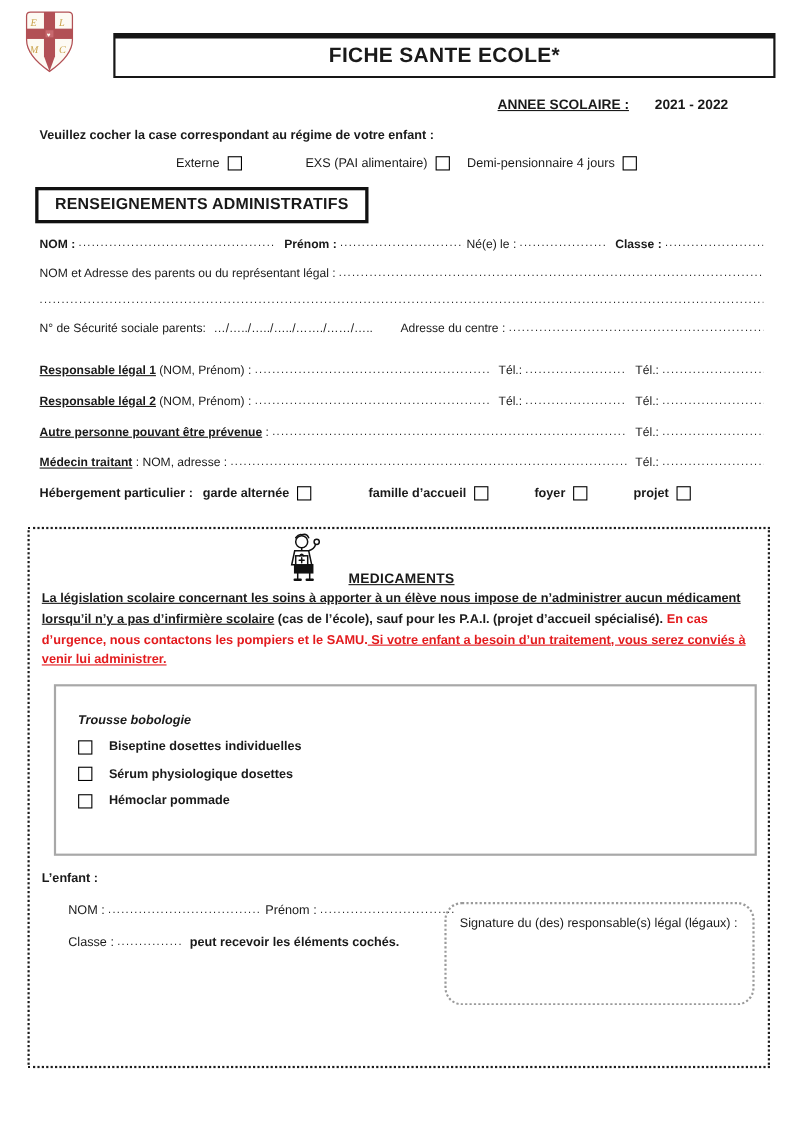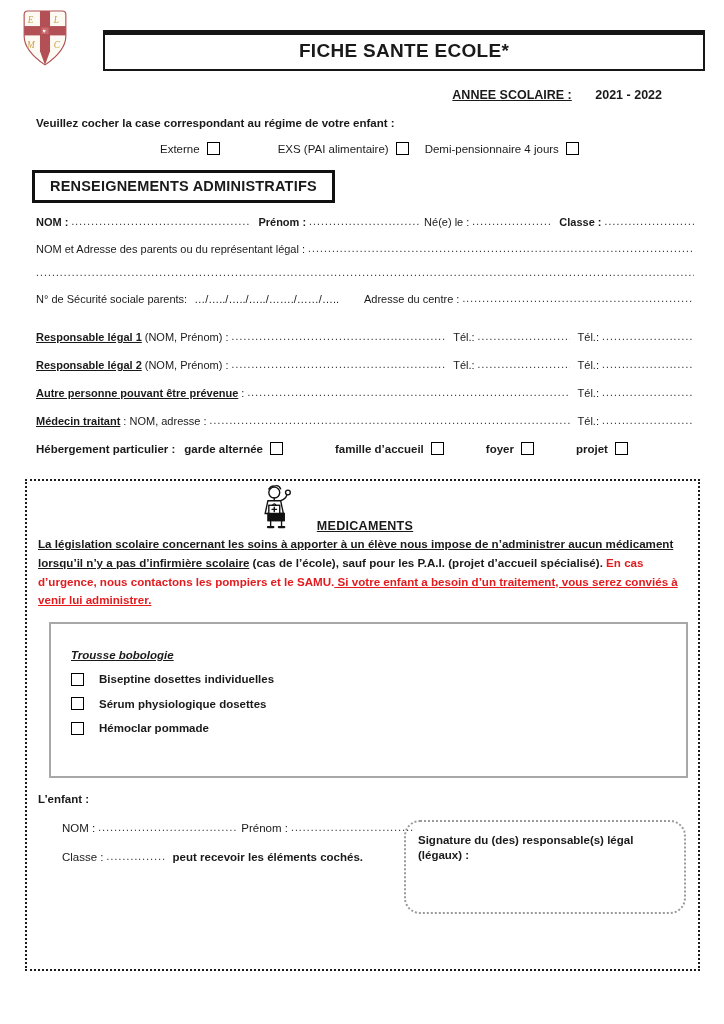--- a/index.html
+++ b/index.html
@@ -59,34 +59,34 @@
                   padding-right:55px; }
   .medic-title { font-size:12.5px; font-weight:bold; text-decoration:underline;
                  margin-left:20px; letter-spacing:.3px; }
   .legal { margin:2px 10px 0 11px; font-size:11.6px; font-weight:bold; 
            line-height:1.62; }
   .legal .ul { text-decoration:underline; }
   .legal .red { color:#e31b1e; }
   .trousse-box { margin:12px 10px 0 22px; border:2px solid #a8a8a8; height:156px;
                  box-sizing:border-box; padding:25px 0 0 20px; }
   .trousse-title { font-size:11.5px; font-weight:bold; font-style:italic;
-                   text-decoration:underline; }
+                   }
   .trousse-item { display:flex; align-items:center; margin-top:11.5px;
                   font-size:11.5px; font-weight:bold; }
   .trousse-item .cb { margin:0 15px 0 0; }
 
   .enfant { position:relative; margin:15px 0 0 11px; font-size:11.5px; }
   .enfant-title { font-weight:bold; }
   .enfant-row { display:flex; align-items:baseline; white-space:nowrap; margin:17px 0 0 24px;
                 width:355px; }
   .enfant-row span { margin-right:3px; }
   .enfant-row .b { font-weight:bold; }
   .signature-box { position:absolute; right:12px; top:27px; width:282px; height:94px;
                    border:2px dotted #9a9a9a; border-radius:16px; box-sizing:border-box;
-                   padding:11px 12px; font-size:11.5px; font-weight:bold; line-height:1.3; }
+                   padding:11px 12px; font-size:11.5px; font-weight:normal; line-height:1.3; }
 </style>
 </head>
 <body>
 
 <div class="page">
 
   
   <div class="logo">
     <svg width="46" height="62" viewBox="0 0 64 84">
       <path d="M3,8 Q3,3 8,3 H56 Q61,3 61,8 V38 Q61,58 32,78 Q3,58 3,38 Z" fill="#fdfaf3" stroke="#b25055" stroke-width="1.6"></path>

